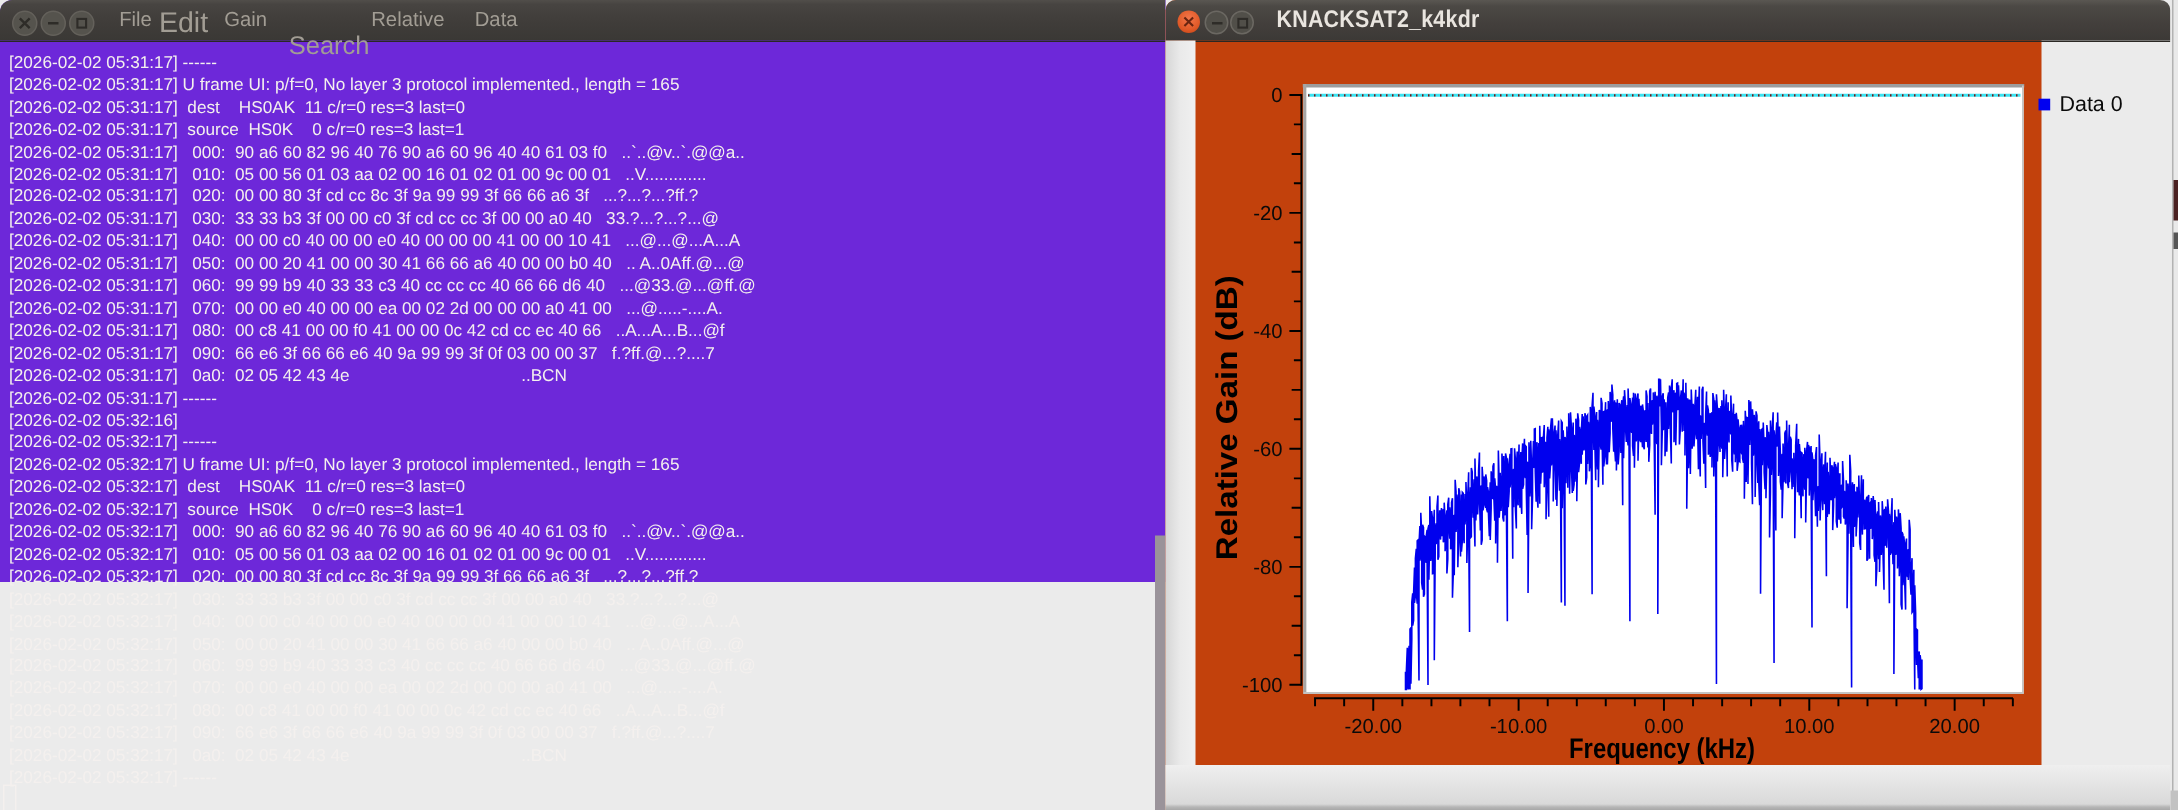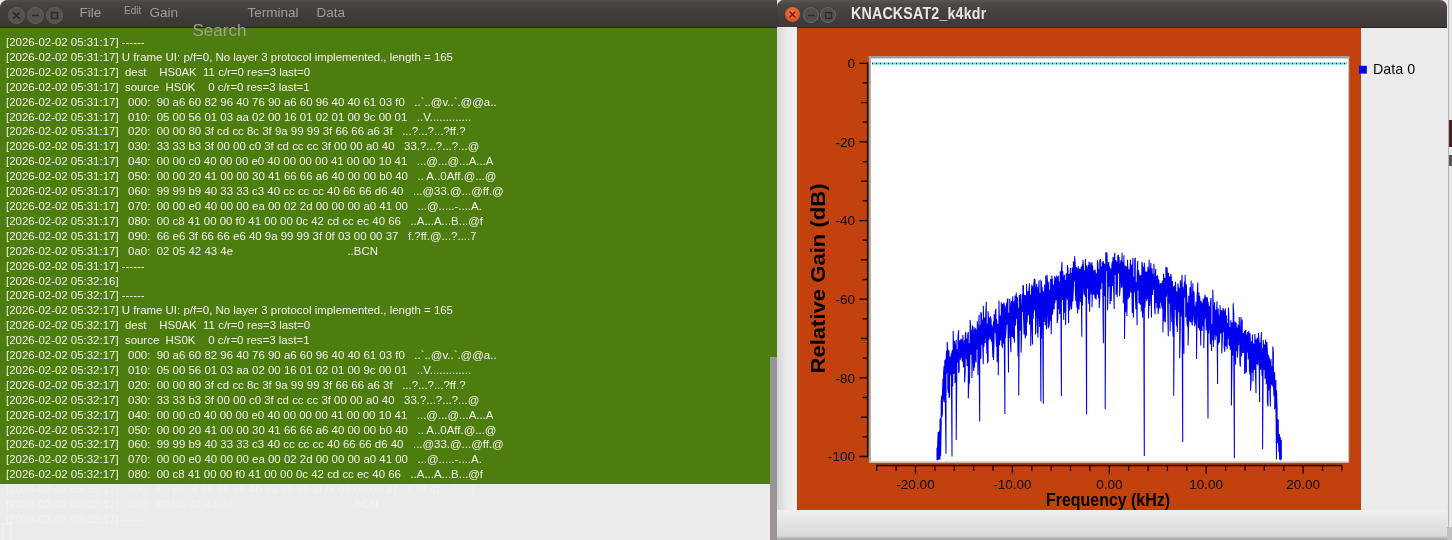--- a/index.html
+++ b/index.html
@@ -1,41 +1,41 @@
 <!DOCTYPE html>
 <html><head><meta charset="utf-8"><style>
   html,body{margin:0;padding:0}
   body{width:1452px;height:540px;position:relative;overflow:hidden;
        background:#ebebeb;font-family:"Liberation Sans",sans-serif}
   .btn{position:absolute;border-radius:50%;display:flex;align-items:center;justify-content:center}
 </style></head>
 <body>
 
-<div style="position:absolute;left:0;top:0;width:777px;height:484px;background:#4d7c0f;border-top-left-radius:8px">
+<div style="position:absolute;left:0;top:0;width:777px;height:388px;background:#6d28d9;border-top-left-radius:8px">
   <div style="position:absolute;left:0;top:0;width:777px;height:27px;background:linear-gradient(#514e4a 0px,#474441 3px,#403d3a 14px,#3a3835);border-top-left-radius:8px;border-bottom:1px solid #2a2824">
     <div class="btn" style="left:7.5px;top:6.5px;width:15px;height:15px;background:#55534d;border:0.8px solid #64615b">
       <svg width="9" height="9" viewBox="0 0 9 9">
           <path d="M1.2 1.2 L7.8 7.8 M7.8 1.2 L1.2 7.8" stroke="#2e2c28" stroke-width="1.6"></path>
         </svg>
       </div>
     <div class="btn" style="left:27px;top:6.5px;width:15px;height:15px;background:#55534d;border:0.8px solid #64615b">
       <svg width="9" height="9" viewBox="0 0 9 9">
           <path d="M1 4.5 L8 4.5" stroke="#2e2c28" stroke-width="1.6"></path>
         </svg>
       </div>
     <div class="btn" style="left:46px;top:6.5px;width:15px;height:15px;background:#55534d;border:0.8px solid #64615b">
       <svg width="9" height="9" viewBox="0 0 9 9">
           <rect x="1.6" y="1.6" width="5.8" height="5.8" fill="none" stroke="#2e2c28" stroke-width="1.4"></rect>
         </svg>
       </div>
     <span style="position:absolute;left:79.5px;top:5px;font-size:13.5px;color:#a29d94">File</span>
-      <span style="position:absolute;left:124px;top:5px;font-size:10px;color:#a29d94">Edit</span>
+      <span style="position:absolute;left:106px;top:5px;font-size:19px;color:#a29d94">Edit</span>
       <span style="position:absolute;left:149.5px;top:5px;font-size:13.5px;color:#a29d94">Gain</span>
       <span style="position:absolute;left:192.5px;top:21px;font-size:17px;color:#a29d94">Search</span>
-      <span style="position:absolute;left:247.5px;top:5px;font-size:13.5px;color:#a29d94">Terminal</span>
+      <span style="position:absolute;left:247.5px;top:5px;font-size:13.5px;color:#a29d94">Relative</span>
       <span style="position:absolute;left:316.5px;top:5px;font-size:13.5px;color:#a29d94">Data</span>
   </div>
   <pre style="position:absolute;left:2px;top:31px;margin:4px;font-family:Liberation Sans, sans-serif;font-size:11.45px;line-height:14.91px;color:#f4f0ee;letter-spacing:0px">[2026-02-02 05:31:17] ------
 [2026-02-02 05:31:17] U frame UI: p/f=0, No layer 3 protocol implemented., length = 165
 [2026-02-02 05:31:17]  dest    HS0AK  11 c/r=0 res=3 last=0
 [2026-02-02 05:31:17]  source  HS0K    0 c/r=0 res=3 last=1
 [2026-02-02 05:31:17]   000:  90 a6 60 82 96 40 76 90 a6 60 96 40 40 61 03 f0   ..`..@v..`.@@a..
 [2026-02-02 05:31:17]   010:  05 00 56 01 03 aa 02 00 16 01 02 01 00 9c 00 01   ..V.............
 [2026-02-02 05:31:17]   020:  00 00 80 3f cd cc 8c 3f 9a 99 99 3f 66 66 a6 3f   ...?...?...?ff.?
 [2026-02-02 05:31:17]   030:  33 33 b3 3f 00 00 c0 3f cd cc cc 3f 00 00 a0 40   33.?...?...?...@

